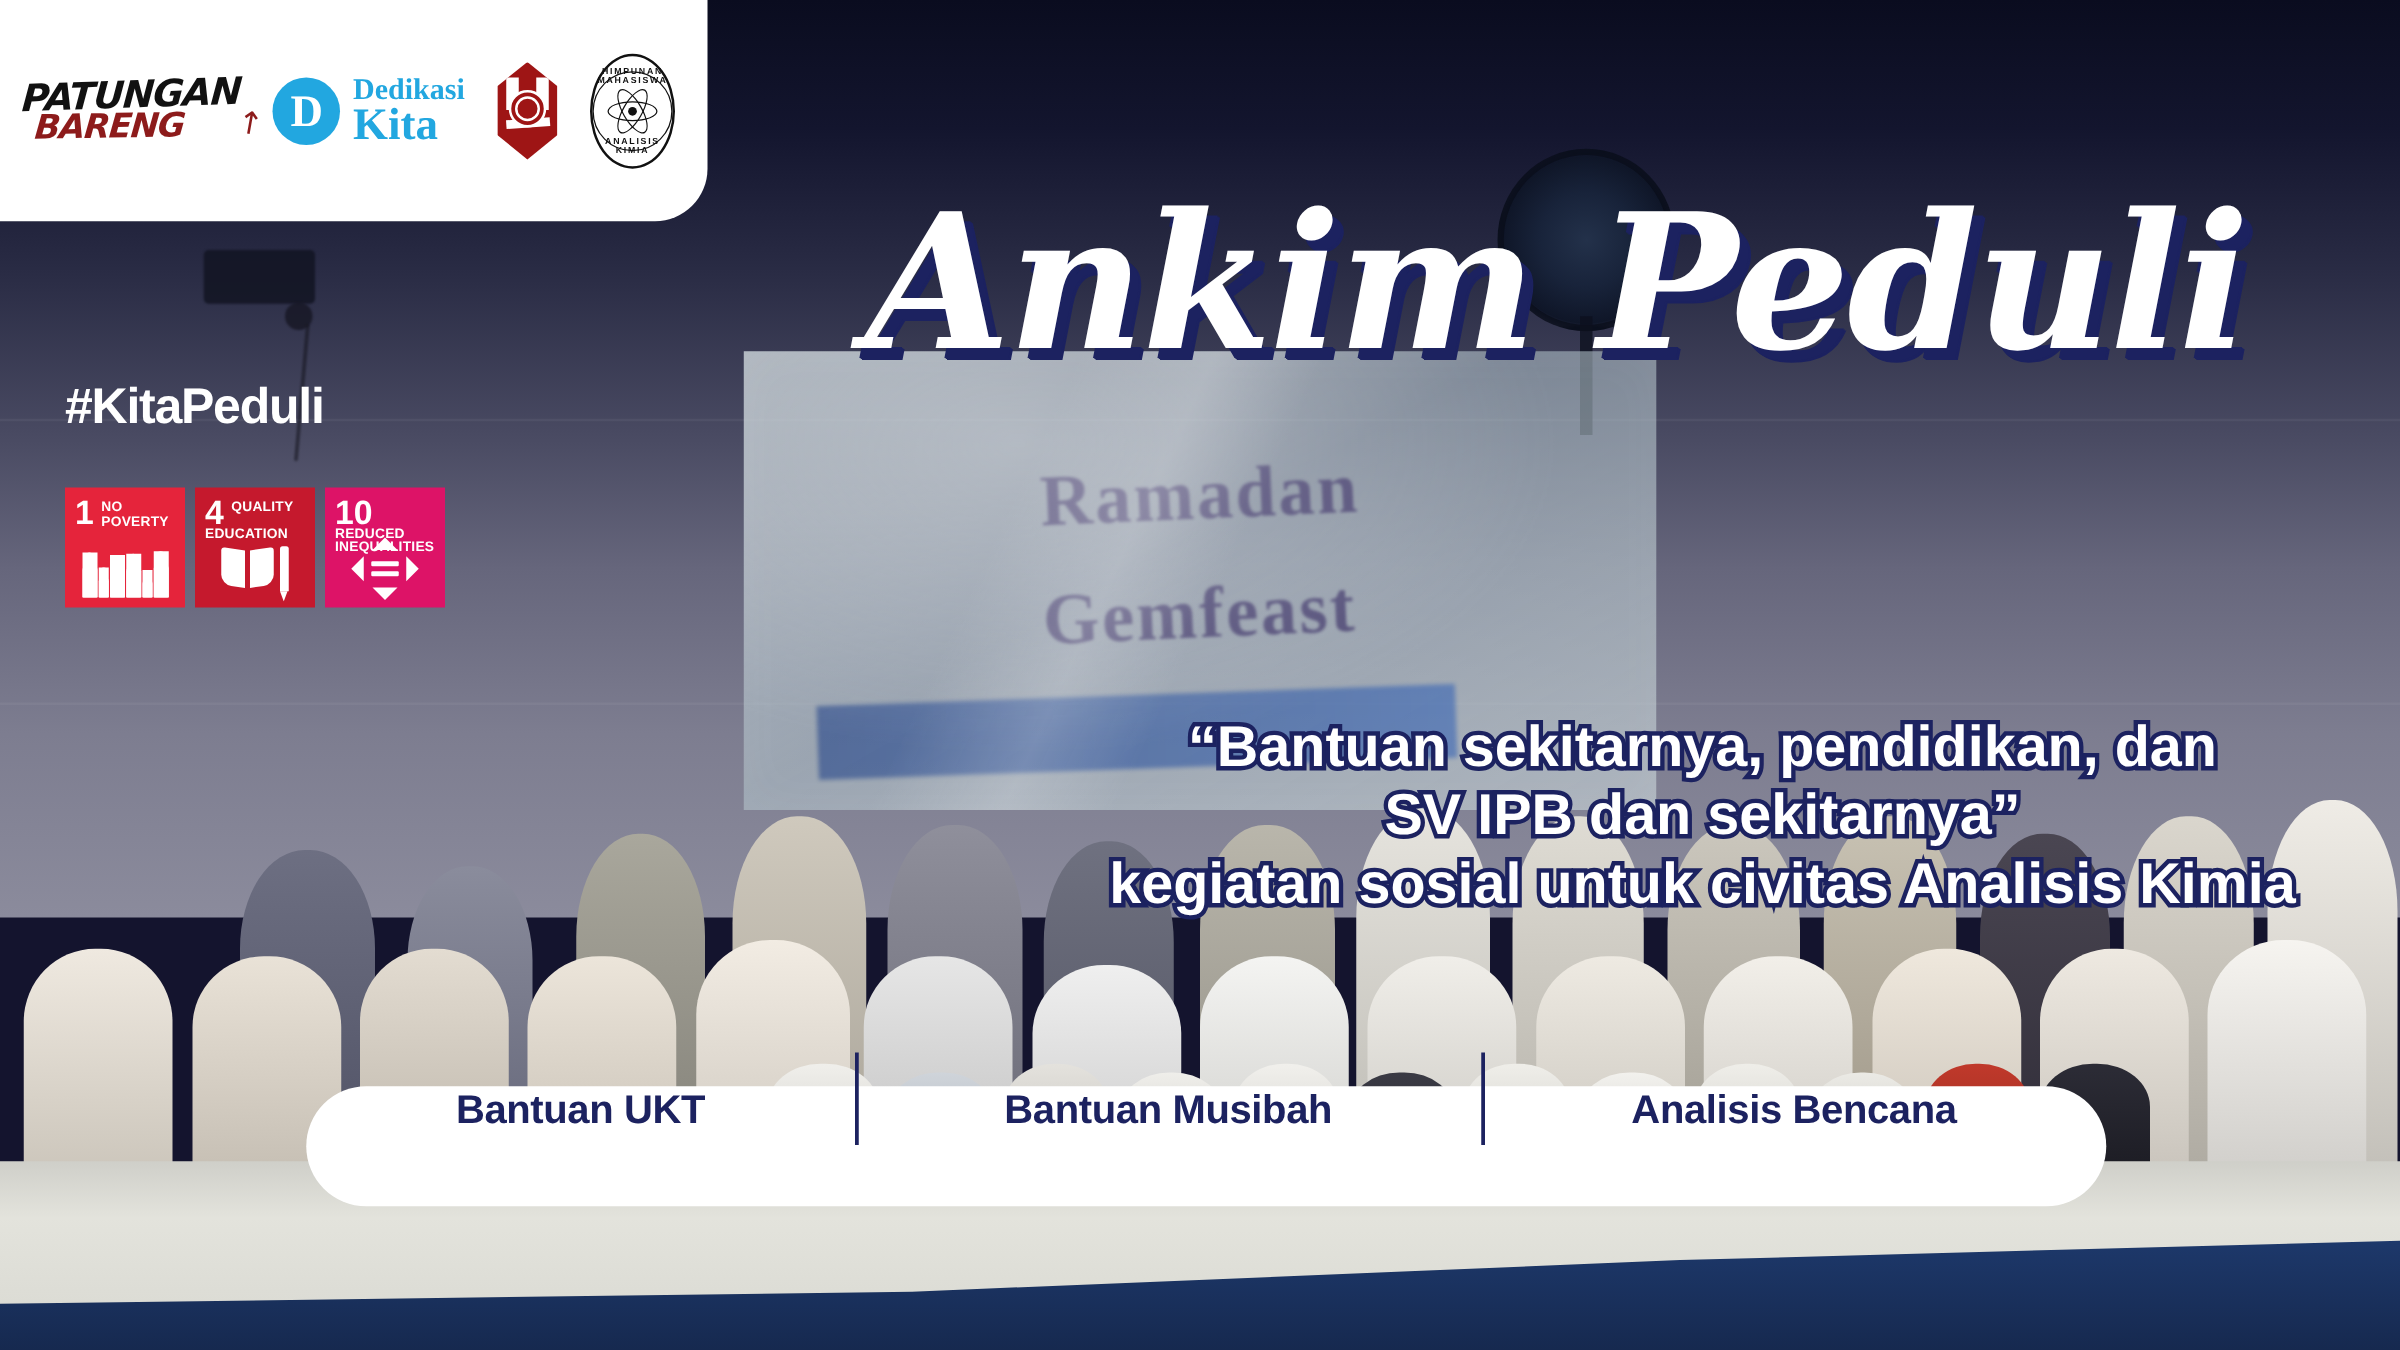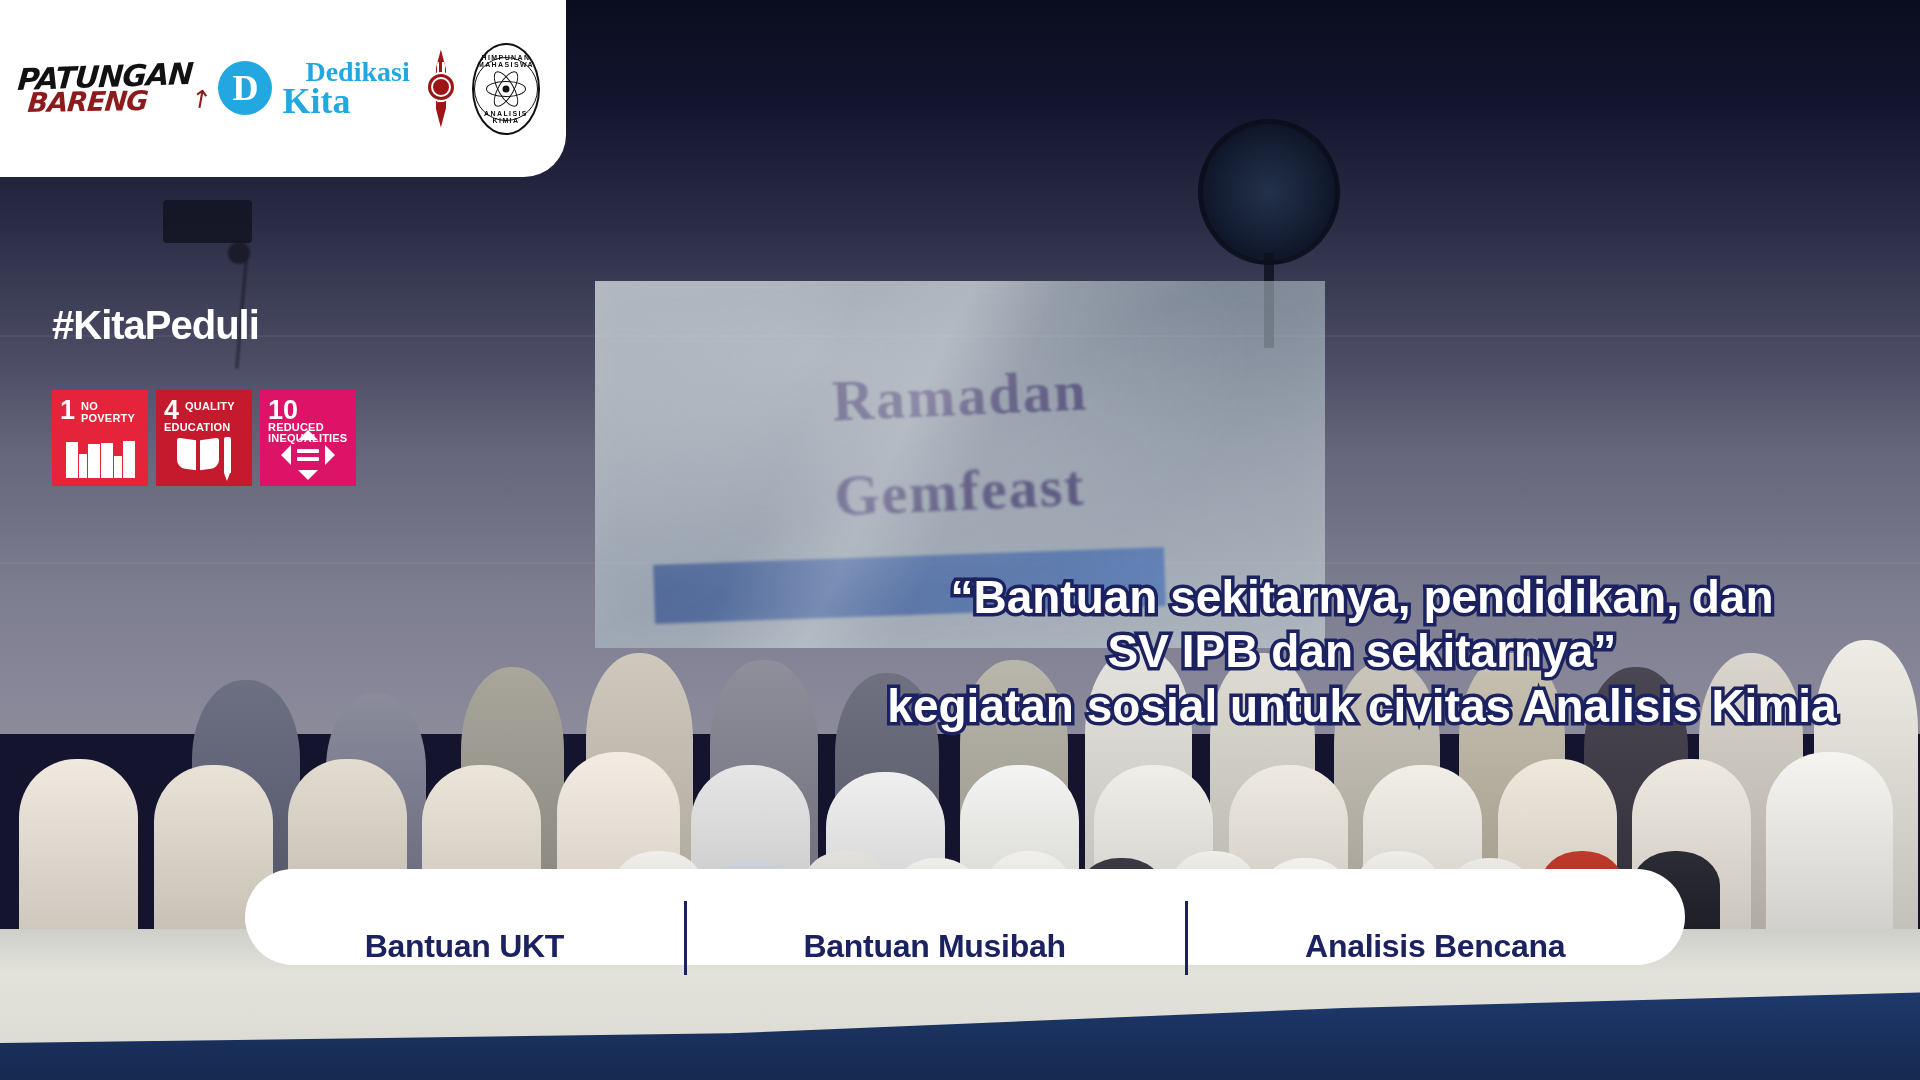--- a/index.html
+++ b/index.html
@@ -128,21 +128,21 @@
   }
 
   
   .lg-dedikasi{ gap:10px; }
   .dk-mark{
     width:54px; height:54px; border-radius:50%; background:#22a7e0;
     display:flex; align-items:center; justify-content:center;
     color:#fff; font-family:"Liberation Serif", serif; font-weight:700; font-size:36px;
   }
   .dk-text{ line-height:.92; }
-  .dk-text .t1{ font-family:"Liberation Serif", serif; font-weight:700; font-size:28px; color:#22a7e0;margin-left:23px; }
+  .dk-text .t1{ font-family:"Liberation Serif", serif; font-weight:700; font-size:24px; color:#22a7e0; }
   .dk-text .t2{ font-family:"Liberation Serif", serif; font-weight:700; font-size:36px; color:#22a7e0; }
 
   
   .lg-hex{
     width:70px; height:78px; position:relative;
   }
   .hexshape{
     position:absolute; inset:0;
     background:#9e1515;
     clip-path:polygon(50% 0%, 100% 25%, 100% 75%, 50% 100%, 0% 75%, 0% 25%);
@@ -303,21 +303,21 @@
     -webkit-text-stroke:7px #1c2260;
     paint-order:stroke fill;
   }
   .quote span{ display:block; }
 
   
   .pillbar{
     position:absolute; left:245px; bottom:115px; z-index:40;
     width:1440px; height:96px;
     background:#ffffff; border-radius:48px;
-    display:flex; align-items:flex-end;
+    display:flex; align-items:flex-start;
   }
   .pill-item{
     flex:1 1 auto; text-align:center; position:relative;
     font-family:"Liberation Sans", sans-serif;
     font-weight:700; font-size:32px; color:#1c2260;
     letter-spacing:-.3px;
   }
   .pill-item + .pill-item:before{
     content:""; position:absolute; left:0; top:-27px; height:74px; width:3px;
     background:#1c2260;
@@ -423,20 +423,21 @@
           <div class="orb o1"></div>
           <div class="orb o2"></div>
           <div class="orb o3"></div>
           <div class="nuc"></div>
         </div>
       </div>
       <div class="seal-bot">ANALISIS KIMIA</div>
     </div>
   </div>
 
+  <div class="title">Ankim Peduli</div>
 
   <div class="hashtag">#KitaPeduli</div>
 
   <div class="sdgs">
 
     <div class="sdg sdg-1">
       <div class="num">1</div>
       <div class="lbl">
         <div>NO</div>
         <div>POVERTY</div>

